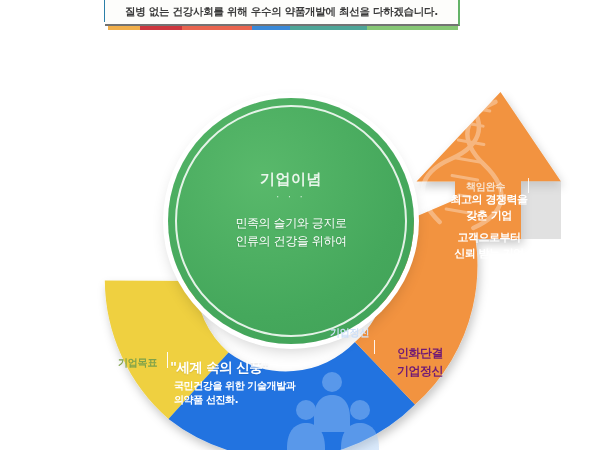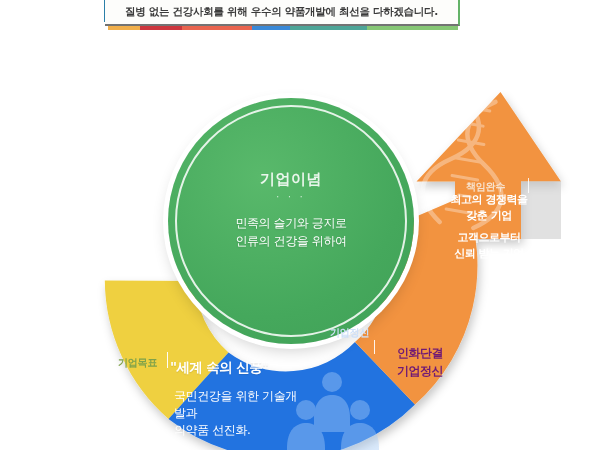--- a/index.html
+++ b/index.html
@@ -95,23 +95,22 @@
   
   .yellow-label{left:118px;top:356px;color:#7fa24a;}
   .yellow-rule{left:167px;top:352px;height:16px;background:rgba(255,255,255,.95);}
   .yellow-title{
     position:absolute;left:170px;top:359px;width:130px;
     color:#ffffff;font-size:13.5px;font-weight:700;letter-spacing:-0.6px;
     text-shadow:0 1px 1px rgba(0,0,0,.10);white-space:nowrap;
   }
   .yellow-sub{
     position:absolute;left:174px;top:379px;width:124px;
-    color:#ffffff;font-size:12px;font-weight:400;line-height:1.42;
+    color:#ffffff;font-size:10px;font-weight:700;line-height:1.42;
     letter-spacing:-0.4px;
-    margin-top:9px;
   }
 </style>
 </head>
 <body>
 
 <div id="stage">
 
   <div class="banner-leftbar"></div>
   <div class="banner">
     <span class="banner-text">질병 없는 건강사회를 위해 우수의 약품개발에 최선을 다하겠습니다.</span>

